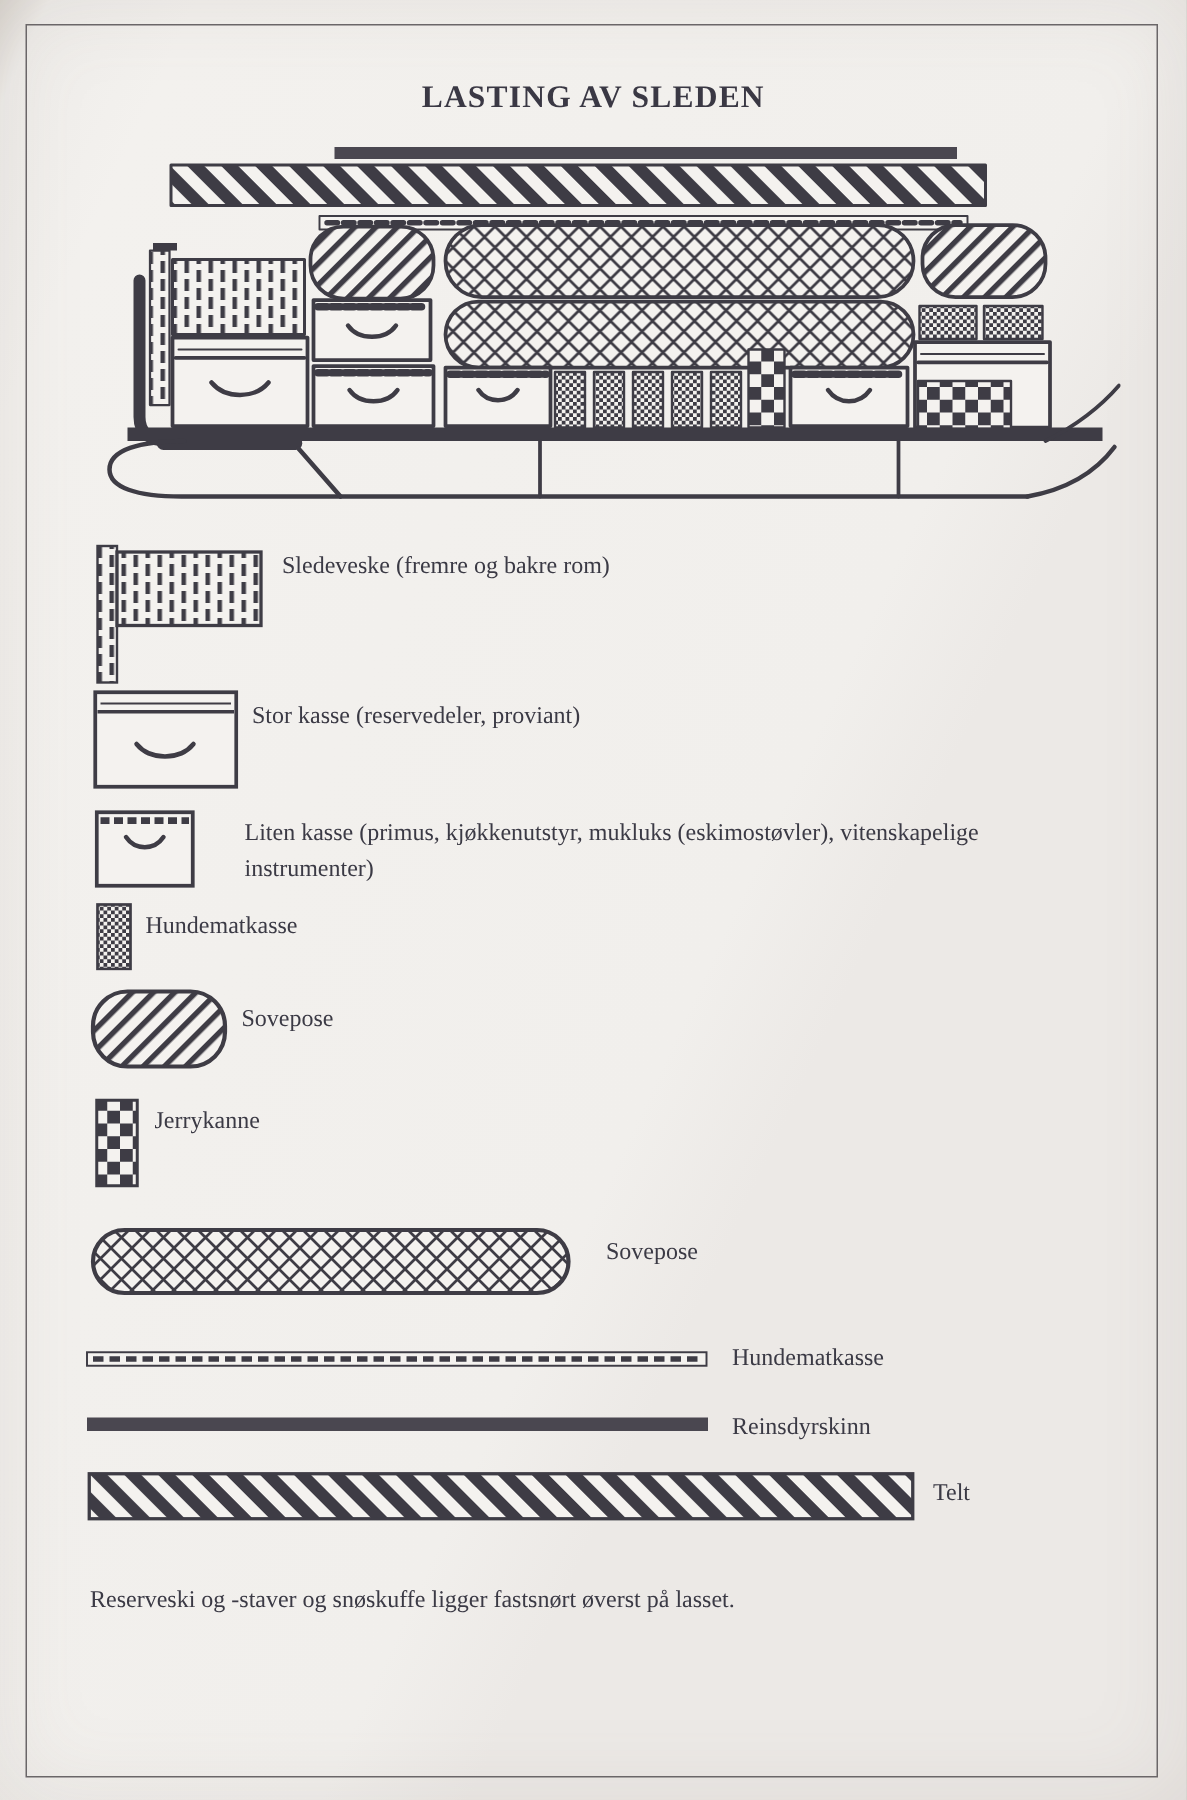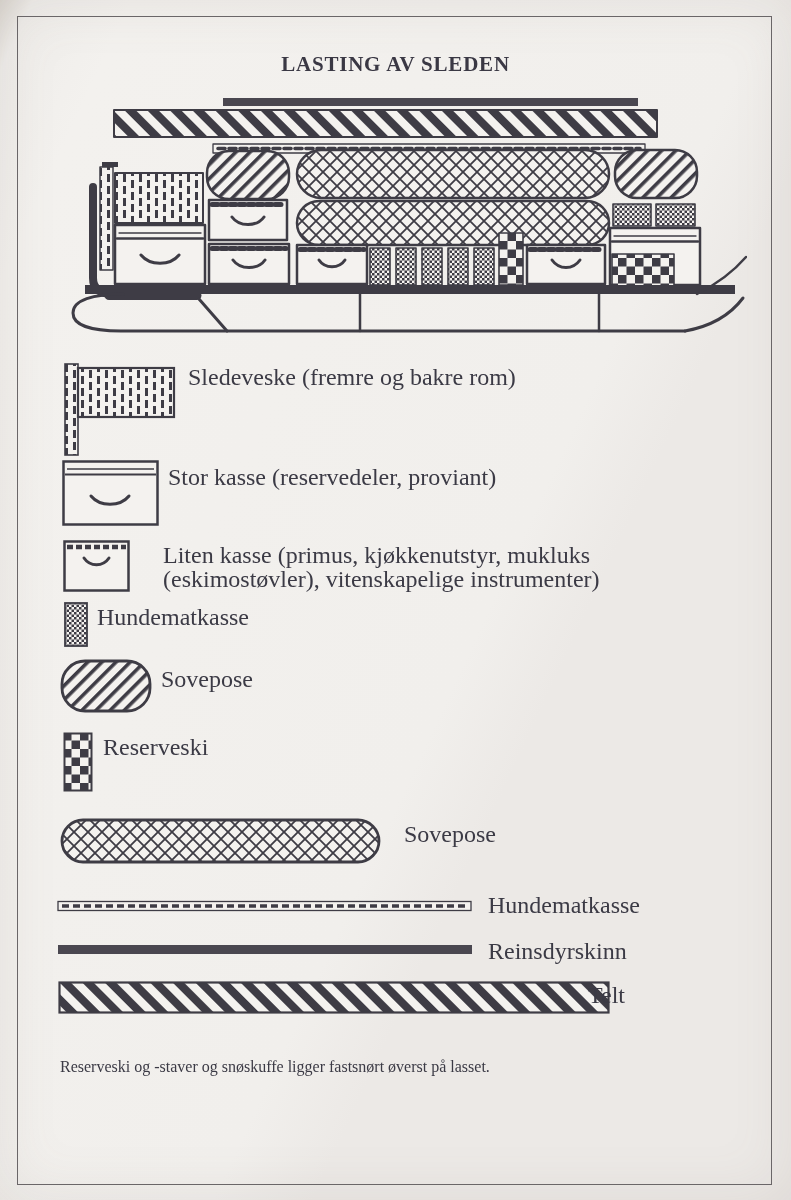--- a/index.html
+++ b/index.html
@@ -17,21 +17,21 @@
   #frame{
     position:absolute;left:17px;top:16px;width:753px;height:1167px;
     border:1.6px solid #6a6668;
   }
   .abs{position:absolute;}
   #title{
     left:0;top:52px;width:791px;text-align:center;
     font-size:21px;font-weight:bold;letter-spacing:0.8px;color:#3a3844;
   }
   .lbl{
-    color:#3b3a45;font-size:24px;line-height:23.5px;white-space:nowrap;
+    color:#3b3a45;font-size:16px;line-height:23.5px;white-space:nowrap;
   }
   .lbl.wrap{white-space:normal;font-family:Liberation Serif, serif;}
   #footnote{
     left:60px;top:1055px;width:600px;color:#3b3a45;font-size:16px;line-height:23.5px;
   }
   svg{display:block;}
 </style>
 </head>
 <body>
 
@@ -217,21 +217,21 @@
     <svg class="abs" style="left:60px;top:659px" width="92" height="54" viewBox="0 0 92 54">
       <rect x="2" y="2" width="88" height="50" rx="23" fill="url(#pat-hatch)" stroke="#3e3c45" stroke-width="2.8"></rect>
     </svg>
     <div class="lbl abs" style="left:161px;top:668px">Sovepose</div>
   </div>
 
   <div class="abs">
     <svg class="abs" style="left:63px;top:732px" width="30" height="60" viewBox="0 0 30 60">
       <rect x="1.5" y="1.5" width="27" height="57" fill="url(#pat-coarse)" stroke="#3e3c45" stroke-width="2"></rect>
     </svg>
-    <div class="lbl abs" style="left:103px;top:736px">Reserveski</div>
+    <div class="lbl abs" style="left:103px;top:736px">Jerrykanne</div>
   </div>
 
   <div class="abs">
     <svg class="abs" style="left:60px;top:818px" width="321" height="46" viewBox="0 0 321 46">
       <rect x="2" y="2" width="317" height="42" rx="21" fill="url(#pat-cross)" stroke="#3e3c45" stroke-width="2.8"></rect>
     </svg>
     <div class="lbl abs" style="left:404px;top:823px">Sovepose</div>
   </div>
 
   <div class="abs">
@@ -246,19 +246,19 @@
     <svg class="abs" style="left:57px;top:944px" width="416" height="11" viewBox="0 0 416 11">
       <rect x="1" y="1" width="414" height="9" fill="#4a4750"></rect>
     </svg>
     <div class="lbl abs" style="left:488px;top:940px">Reinsdyrskinn</div>
   </div>
 
   <div class="abs">
     <svg class="abs" style="left:58px;top:981px" width="552" height="33" viewBox="0 0 552 33">
       <rect x="1.5" y="1.5" width="549" height="30" fill="url(#pat-telt)" stroke="#3e3c45" stroke-width="2.2"></rect>
     </svg>
-    <div class="lbl abs" style="left:588px;top:984px">Telt</div>
+    <div class="lbl abs" style="left:622px;top:984px">Telt</div>
   </div>
 
   <div id="footnote" class="abs">
     <div>Reserveski og -staver og snøskuffe ligger fastsnørt øverst på lasset.</div>
   </div>
 </div>
 
 </body></html>

